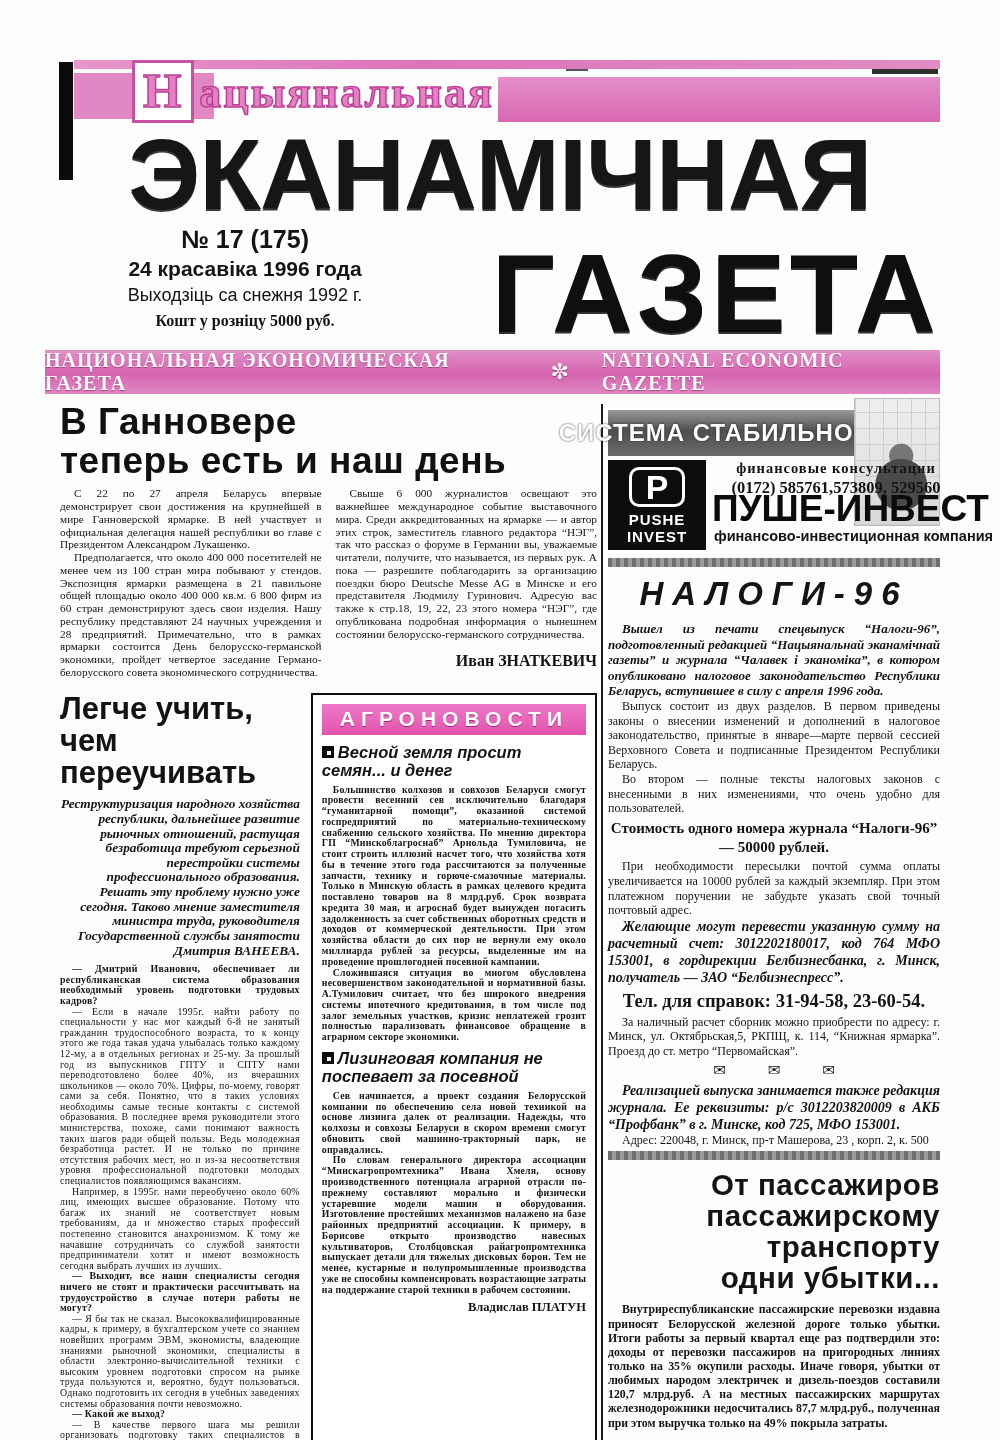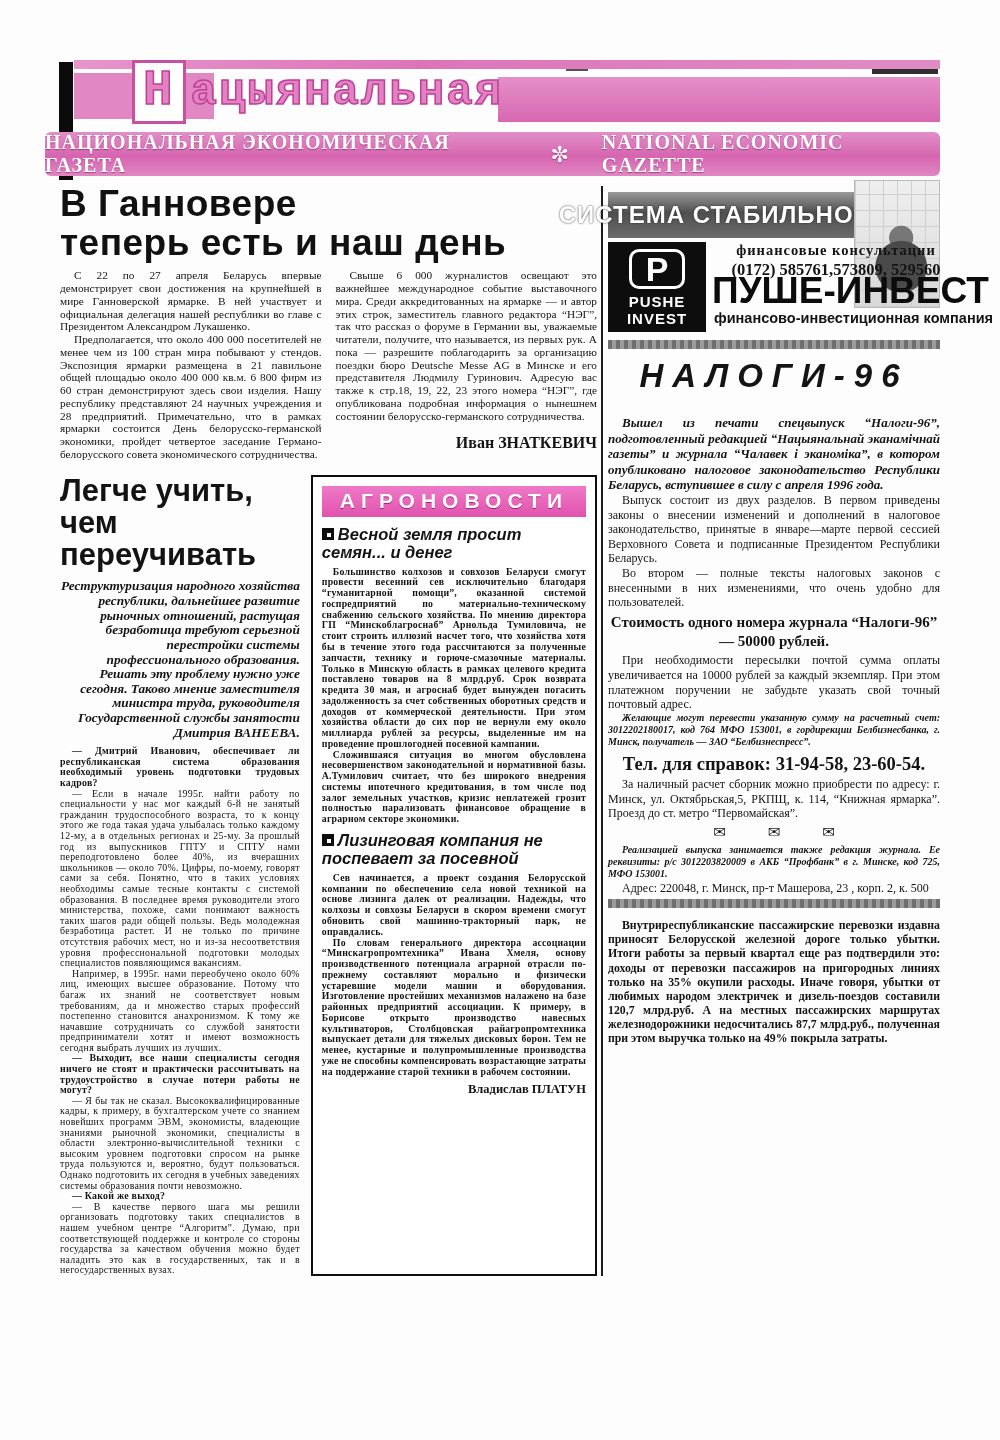--- a/index.html
+++ b/index.html
@@ -20,21 +20,21 @@
   .header { position:relative; padding-top:60px; }
   .pretitle-row { position:relative; height:62px; margin:0 60px 0 60px; }
   .strip-top { position:absolute; left:14px; right:0; top:0; height:9px;
     background:linear-gradient(90deg,#e795cb,#dd74ba 40%,#e18cc4); }
   .block-left { position:absolute; left:14px; top:13px; width:140px; height:46px;
     background:linear-gradient(180deg,#e globally87c6,#df7cbe); background:#e187c3; }
   .block-right { position:absolute; left:438px; right:0; top:17px; height:45px;
     background:linear-gradient(180deg,#e490c8,#d867b2); }
   .pretitle-text {
     position:absolute; left:72px; top:4px;
-    font-family:Liberation Mono, monospace; font-weight:bold;
+    font-family:Liberation Serif, serif; font-weight:bold;
     font-size:44px; line-height:1.1; color:#e282c2;
     -webkit-text-stroke:1.5px #bd3f97; letter-spacing:2px; z-index:2;
   }
   .pretitle-text::first-letter {
     border:3px solid #c94fa3; padding:0 8px 2px 8px; margin-right:5px;
     background:#fff; font-size:1.12em;
   }
   .masthead { position:relative; margin:6px 60px 0 60px; }
   .m1 {
     font-family:"Liberation Sans", sans-serif; font-weight:bold;
@@ -54,21 +54,20 @@
     font-family:"Liberation Sans", sans-serif; font-weight:bold;
     font-size:112px; line-height:.82; letter-spacing:4px; color:#100e0e;
     text-shadow:0 2px 0 #333;
   }
   .subtitle-banner {
     margin:10px 60px 0 45px; height:44px;
     background:linear-gradient(180deg,#e18fc7 0%,#d665b0 55%,#e087c3 100%);
     display:flex; align-items:center; justify-content:center; gap:32px;
     color:#fff; font-weight:bold; font-size:20px; letter-spacing:1px;
     text-shadow:0 1px 1px rgba(120,20,90,.55);
-    border-radius:6px;
   }
   .subtitle-star { font-family:"DejaVu Sans", sans-serif; font-size:22px; }
 
   
   .content { display:flex; padding:8px 60px 0 60px; }
   .col-main { width:537px; }
   .vrule { width:2px; background:#1c1c1c; margin:2px 5px 0 4px; }
   .col-right { flex:1; }
 
   
@@ -145,25 +144,25 @@
     font-family:"Liberation Sans", sans-serif; font-weight:bold; font-size:37px;
     letter-spacing:0; white-space:nowrap; color:#0c0c0c; }
   .ad-tagline { position:absolute; left:106px; top:126px; width:240px;
     font-family:"Liberation Sans", sans-serif; font-weight:bold; font-size:14.5px; white-space:nowrap; }
   .rule-gray { height:9px; margin:4px 0 8px 0;
     background:repeating-linear-gradient(90deg,#6f6f6f 0 4px,#9b9b9b 4px 8px); }
 
   .nalogi h2 {
     text-align:center; font-family:"Liberation Sans", sans-serif;
     font-weight:bold; font-style:italic; font-size:33px; letter-spacing:9px;
-    margin:2px 0 20px 0; white-space:nowrap;
+    margin:2px 0 8px 0; white-space:nowrap;
   }
   .nalogi p { font-size:12px; line-height:1.22; text-align:justify; text-indent:14px; }
   .nalogi .lede { font-weight:bold; font-style:italic; font-size:13px; line-height:1.2; }
-  .nalogi .bold-it { font-weight:bold; font-style:italic; font-size:10px; }
+  .nalogi .bold-it { font-weight:bold; font-style:italic; font-size:14px; }
   .nalogi .bold { font-weight:normal; }
   .nalogi .center-head { text-align:center; text-indent:0; font-weight:bold; font-size:15px; line-height:1.25; margin:3px 0; }
   .nalogi .phone { text-align:center; text-indent:0; font-weight:bold; font-size:18.5px; margin:4px 0 2px 0; }
   .mail-row { display:flex; justify-content:center; gap:42px; margin:2px 0 3px 0; }
   .mail-row span { font-family:"DejaVu Sans", sans-serif; font-size:15px; }
 
   .transport { margin-top:10px; }
   .transport h2 {
     text-align:right; font-family:"Liberation Sans", sans-serif; font-weight:bold;
     font-size:29.5px; line-height:1.05; letter-spacing:.5px; margin-bottom:8px;
@@ -179,20 +178,32 @@
   <div class="artifact tr1"></div>
   <div class="artifact tr2"></div>
   <div class="artifact mid"></div>
 
   <div class="header">
     <div class="pretitle-row">
       <div class="strip-top"></div>
       <div class="block-left"></div>
       <div class="block-right"></div>
       <div class="pretitle-text">Нацыянальная</div>
+    </div>
+    <div class="masthead">
+      <div class="m1">ЭКАНАМІЧНАЯ</div>
+      <div class="m-row2">
+        <div class="issue-block">
+          <div class="issue-number">№ 17 (175)</div>
+          <div class="issue-date">24 красавіка 1996 года</div>
+          <div class="issue-since">Выходзіць са снежня 1992 г.</div>
+          <div class="issue-price">Кошт у розніцу 5000 руб.</div>
+        </div>
+        <div class="m2">ГАЗЕТА</div>
+      </div>
     </div>
     <div class="subtitle-banner">
       <span>НАЦИОНАЛЬНАЯ ЭКОНОМИЧЕСКАЯ ГАЗЕТА</span>
       <span class="subtitle-star">✼</span>
       <span>NATIONAL ECONOMIC GAZETTE</span>
     </div>
   </div>
 
   <div class="content">
 
@@ -288,19 +299,25 @@
           <span>✉</span>
           <span>✉</span>
         </div>
         <p class="bold-it">Реализацией выпуска занимается также редакция журнала. Ее реквизиты: р/с 3012203820009 в АКБ “Профбанк” в г. Минске, код 725, МФО 153001.</p>
         <p class="bold">Адрес: 220048, г. Минск, пр-т Машерова, 23 , корп. 2, к. 500</p>
       </div>
 
       <div class="rule-gray"></div>
 
       <div class="transport">
+        <h2>
+          <span>От пассажиров</span><br>
+          <span>пассажирскому</span><br>
+          <span>транспорту</span><br>
+          <span>одни убытки...</span>
+        </h2>
         <p>Внутриреспубликанские пассажирские перевозки издавна приносят Белорусской железной дороге только убытки. Итоги работы за первый квартал еще раз подтвердили это: доходы от перевозки пассажиров на пригородных линиях только на 35% окупили расходы. Иначе говоря, убытки от любимых народом электричек и дизель-поездов составили 120,7 млрд.руб. А на местных пассажирских маршрутах железнодорожники недосчитались 87,7 млрд.руб., полученная при этом выручка только на 49% покрыла затраты.</p>
 
       </div>
     </div>
   </div>
 
 </div>
 
 </body></html>

